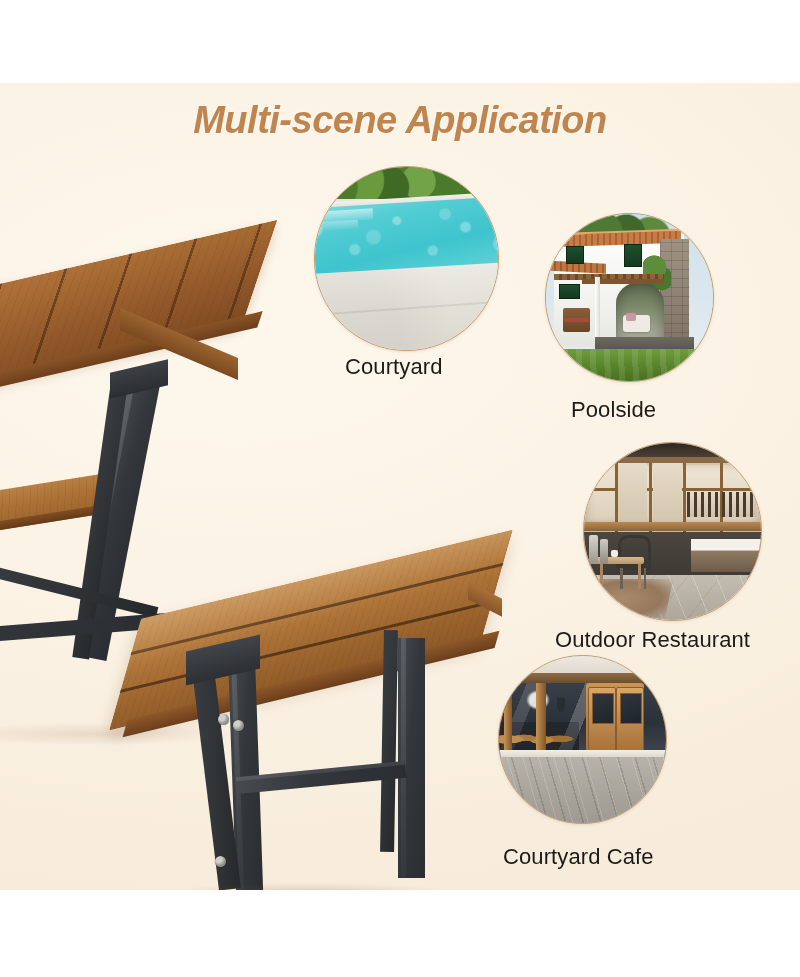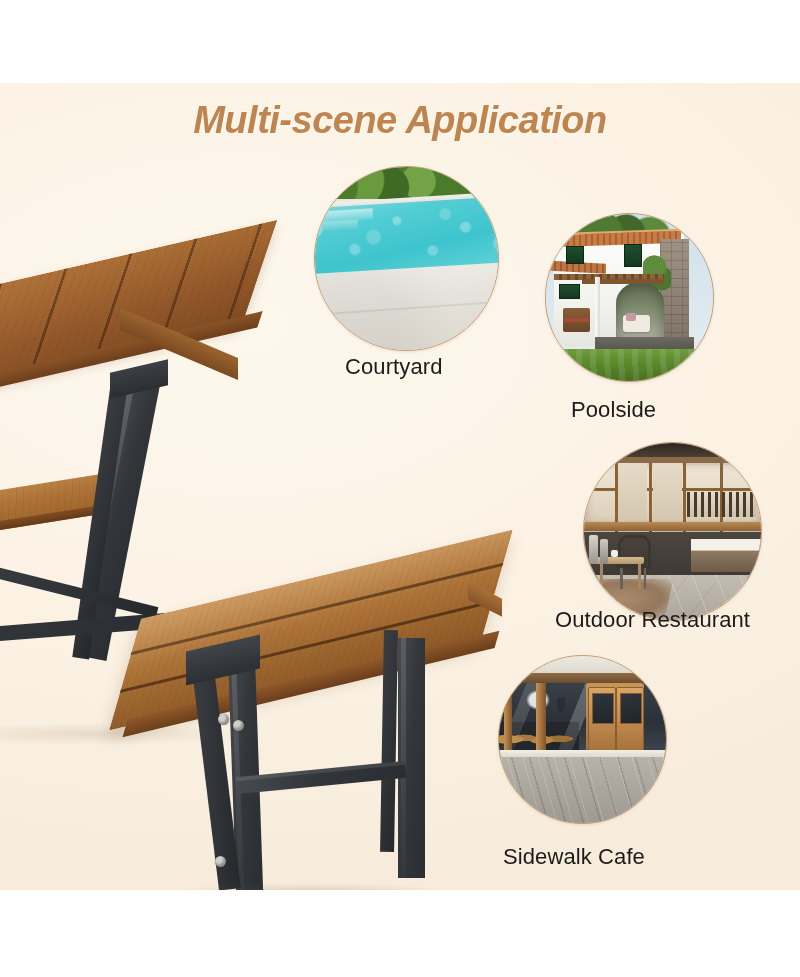--- a/index.html
+++ b/index.html
@@ -675,21 +675,21 @@
           <div class="rs-chleg rs-chl2"></div>
           <div class="rs-table"></div>
           <div class="rs-tleg rs-tleg1"></div>
           <div class="rs-tleg rs-tleg2"></div>
           <div class="rs-canister"></div>
           <div class="rs-canister2"></div>
           <div class="rs-cup"></div>
         </div>
       </div>
     </div>
-    <div class="scene-label" style="left:555px;top:524px;">Outdoor Restaurant</div>
+    <div class="scene-label" style="left:555px;top:544px;">Outdoor Restaurant</div>
 
     <div class="scene" style="left:498px;top:572px;width:167px;height:167px;">
       <div class="scene-circle" style="width:167px;height:167px;">
         <div class="scene-photo">
           <div class="sc-bg"></div>
           <div class="sc-storefront">
             <div class="sc-glassglare"></div>
           </div>
           <div class="sc-display"></div>
           <div class="sc-logo"></div>
@@ -704,16 +704,16 @@
                 <div class="sc-doorglass"></div>
               </div>
           </div>
           <div class="sc-windowsill"></div>
           <div class="sc-awning"></div>
           <div class="sc-fascia"></div>
           <div class="sc-deck"></div>
         </div>
       </div>
     </div>
-    <div class="scene-label" style="left:503px;top:761px;">Sidewalk Cafe</div>
+    <div class="scene-label" style="left:503px;top:761px;">Courtyard Cafe</div>
 
   </div>
 </div>
 
 </body></html>

